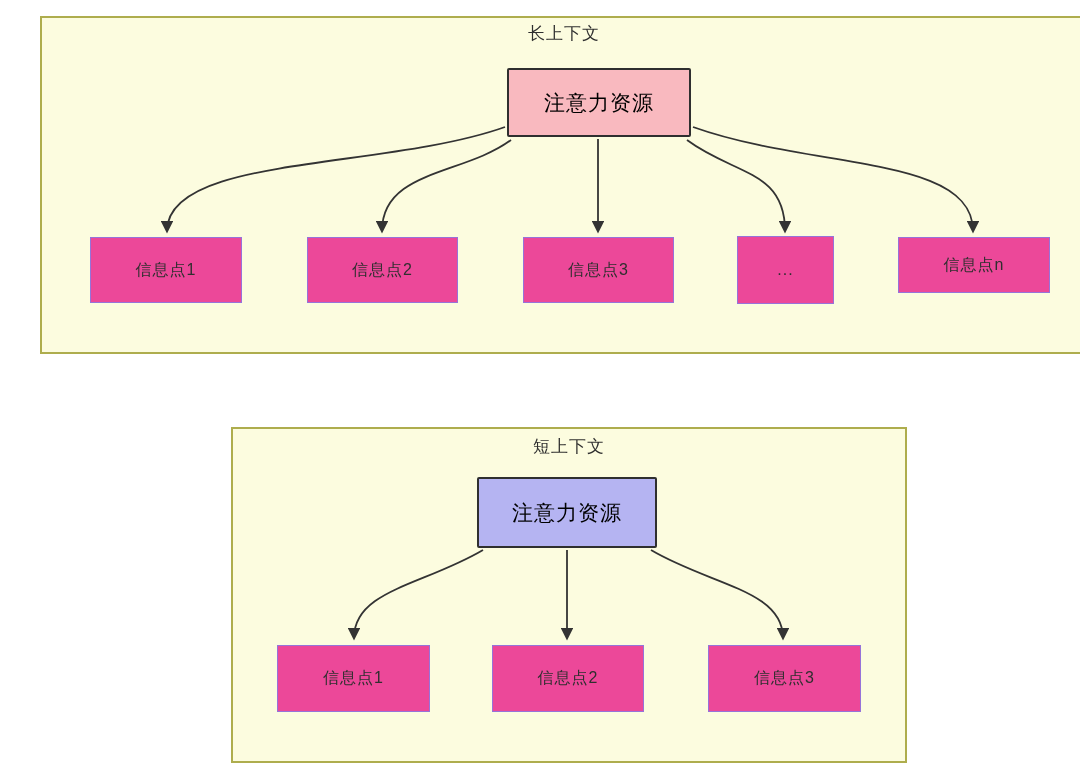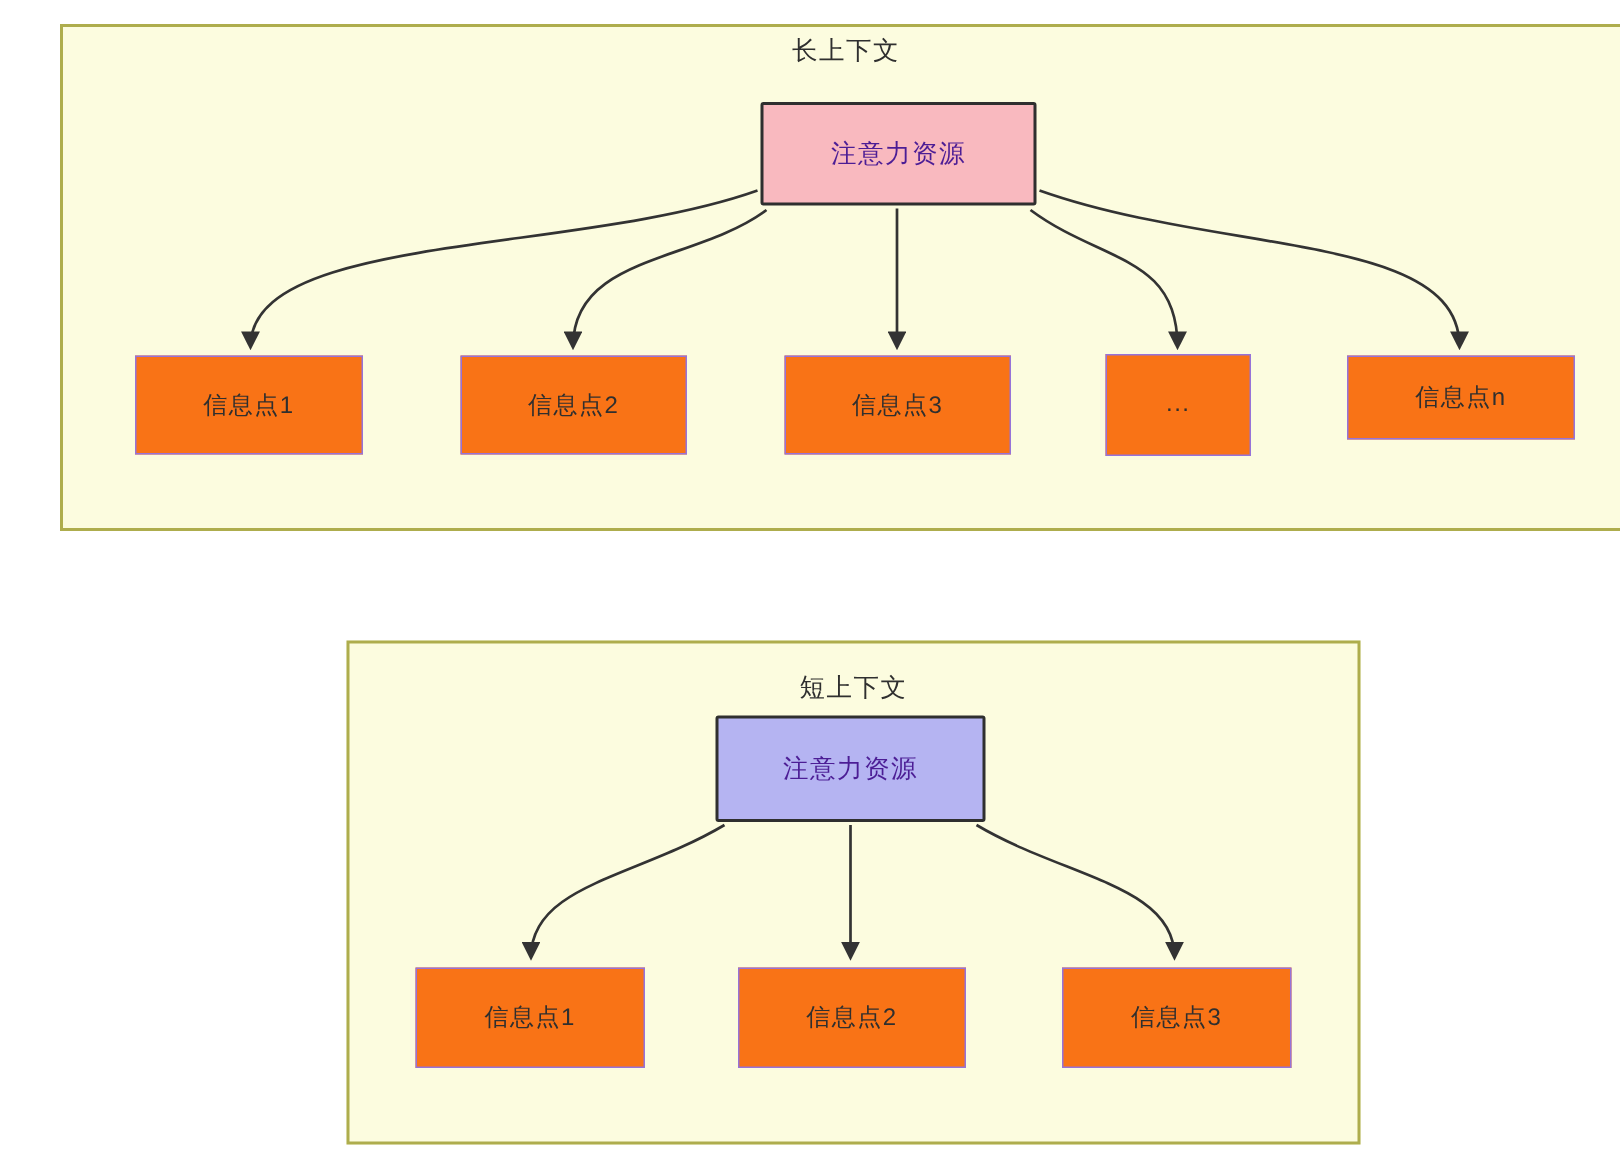--- a/index.html
+++ b/index.html
@@ -30,29 +30,29 @@
     letter-spacing: 1px;
   }
   .attention {
     position: absolute;
     border: 2.5px solid #2f2f2f;
     border-radius: 2px;
     box-sizing: border-box;
     display: flex;
     align-items: center;
     justify-content: center;
-    font-size: 17px;
-    color: #4c1d95;
+    font-size: 21px;
+    color: #000000;
     letter-spacing: 1px;
   }
   .attention.long  { background: #f9b9bf; }
   .attention.short { background: #b5b4f2; }
   .node {
     position: absolute;
-    background: #f97316;
+    background: #ec4899;
     border: 1.5px solid #9673d9;
     box-sizing: border-box;
     display: flex;
     align-items: center;
     justify-content: center;
     font-size: 16px;
     color: #2f2f2f;
     letter-spacing: 1px;
   }
   .edges-layer {
@@ -69,21 +69,21 @@
 </style>
 </head>
 <body>
 
 <div class="canvas">
 
   <div class="panel" style="left:16px; top:16px; width:1048px; height:338px;"></div>
   <div class="panel-title" style="left:16px; top:22px; width:1048px;">长上下文</div>
 
   <div class="panel" style="left:207px; top:427px; width:676px; height:336px;"></div>
-  <div class="panel-title" style="left:207px; top:447px; width:676px;">短上下文</div>
+  <div class="panel-title" style="left:207px; top:435px; width:676px;">短上下文</div>
 
   <svg class="edges-layer" width="1080" height="774" viewBox="0 0 1080 774">
     <defs>
       <marker id="arrowhead" viewBox="0 0 10 10" refX="8" refY="5" markerWidth="7" markerHeight="7" orient="auto-start-reverse">
         <path d="M0,0 L10,5 L0,10 z" fill="#333333"></path>
       </marker>
     </defs>
 
     <path class="edge" d="M 481 127 C 360 170, 143 155, 143 231" marker-end="url(#arrowhead)"></path>
     <path class="edge" d="M 487 140 C 440 175, 358 170, 358 231" marker-end="url(#arrowhead)"></path>

